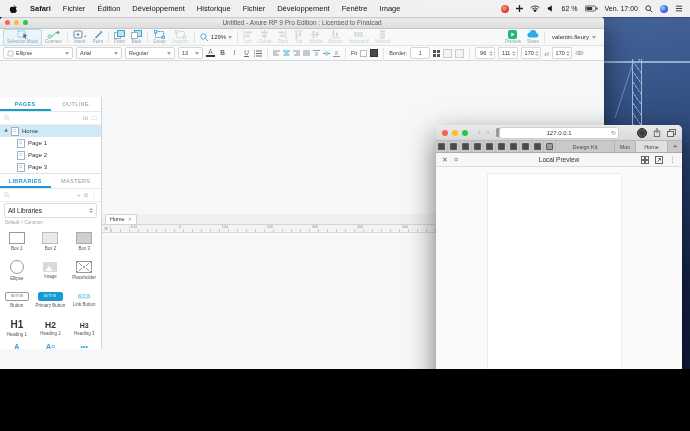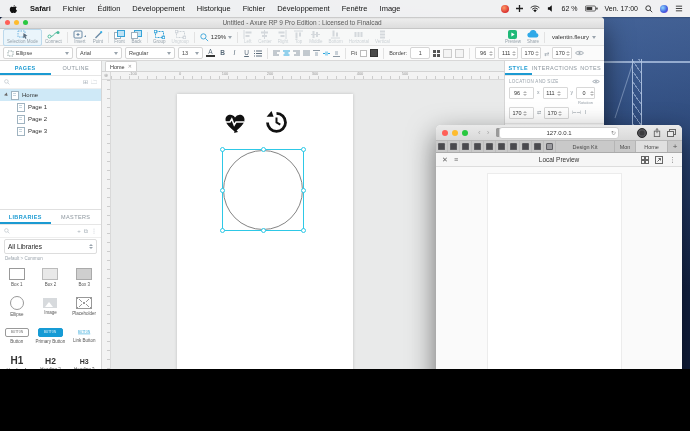--- a/index.html
+++ b/index.html
@@ -69,21 +69,21 @@
   .spin i{display:block;width:0;height:0;border-left:2px solid transparent;border-right:2px solid transparent;}
   .spin .up{border-bottom:2px solid #b6b6b6;}
   .spin .dn{border-top:2px solid #b6b6b6;}
   .chk{width:5px;height:5px;border:1px solid #bbb;background:#fff;display:inline-block;}
   .swatch{width:6px;height:6px;background:#4a4a4a;display:inline-block;border:1px solid #333;}
   .b-grid{width:7px;height:7px;display:inline-block;background:
     linear-gradient(#555,#555) 0 0/3px 3px no-repeat,linear-gradient(#555,#555) 4px 0/3px 3px no-repeat,
     linear-gradient(#555,#555) 0 4px/3px 3px no-repeat,linear-gradient(#555,#555) 4px 4px/3px 3px no-repeat;}
   .b-sq{width:7px;height:7px;border:1px solid #ccc;background:#f4f4f4;display:inline-block;}
   
-  .ax-body{flex:1;display:flex;min-height:0;}
+  .ax-body{flex:1;display:flex;min-height:0;align-items:center;}
   .sidebar{width:101px;flex:0 0 101px;background:#fff;border-right:1px solid #d6d6d6;display:flex;flex-direction:column;overflow:hidden;}
   .s-tabs{display:flex;height:14px;flex:0 0 14px;border-bottom:1px solid #e6e6e6;}
   .s-tab{flex:1;display:flex;align-items:center;justify-content:center;font-size:5.5px;letter-spacing:.4px;color:#8b959d;}
   .s-tab.active{color:#1b9ad2;font-weight:bold;box-shadow:inset 0 -2px 0 #1b9ad2;}
   .s-search{height:12px;flex:0 0 12px;display:flex;align-items:center;gap:3px;padding:0 4px;border-bottom:1px solid #efefef;color:#b3bcc3;}
   .s-search .grow{flex:1;}
   .mini-ic{font-size:6px;color:#a7b0b8;line-height:1;}
   .tree{font-size:6px;color:#333;}
   .tree-row{height:12px;display:flex;align-items:center;gap:3px;padding-left:5px;}
   .tree-row.sel{background:#cfe9f7;}

